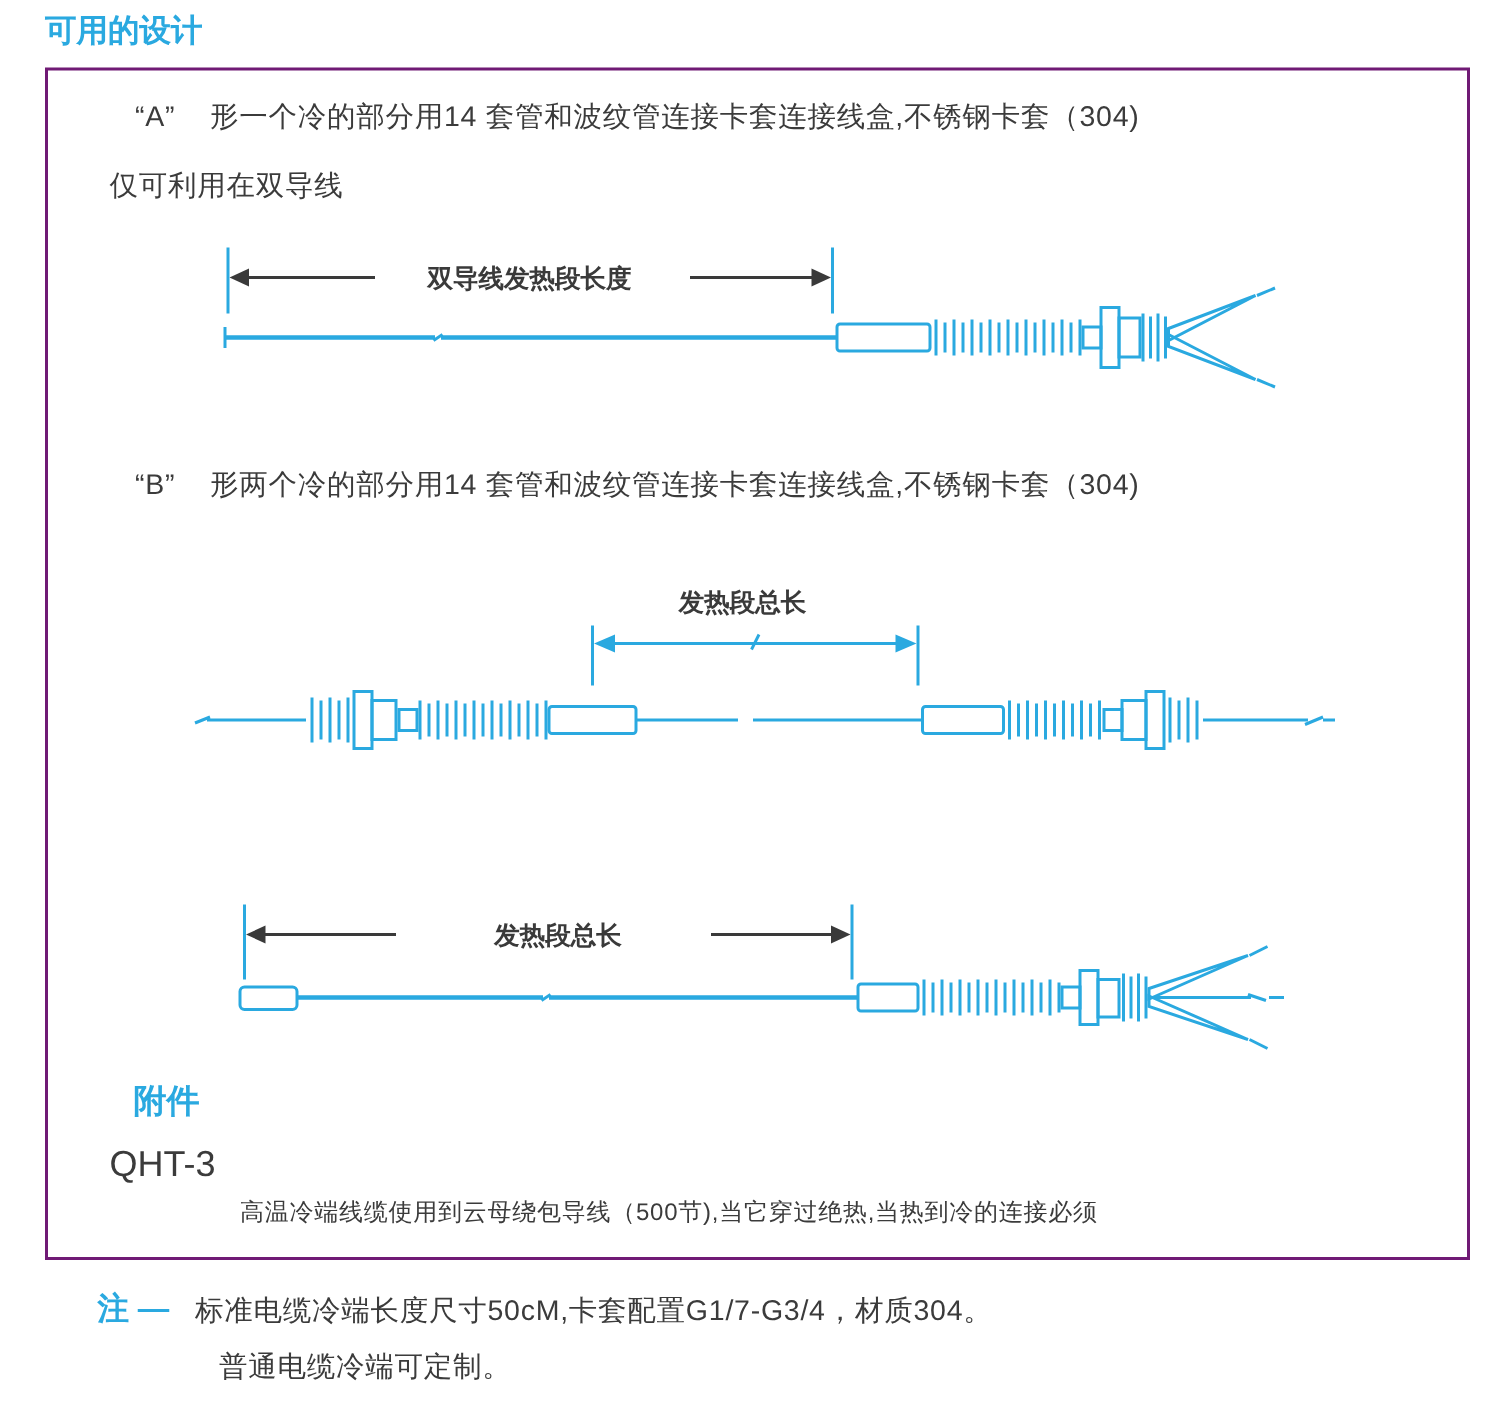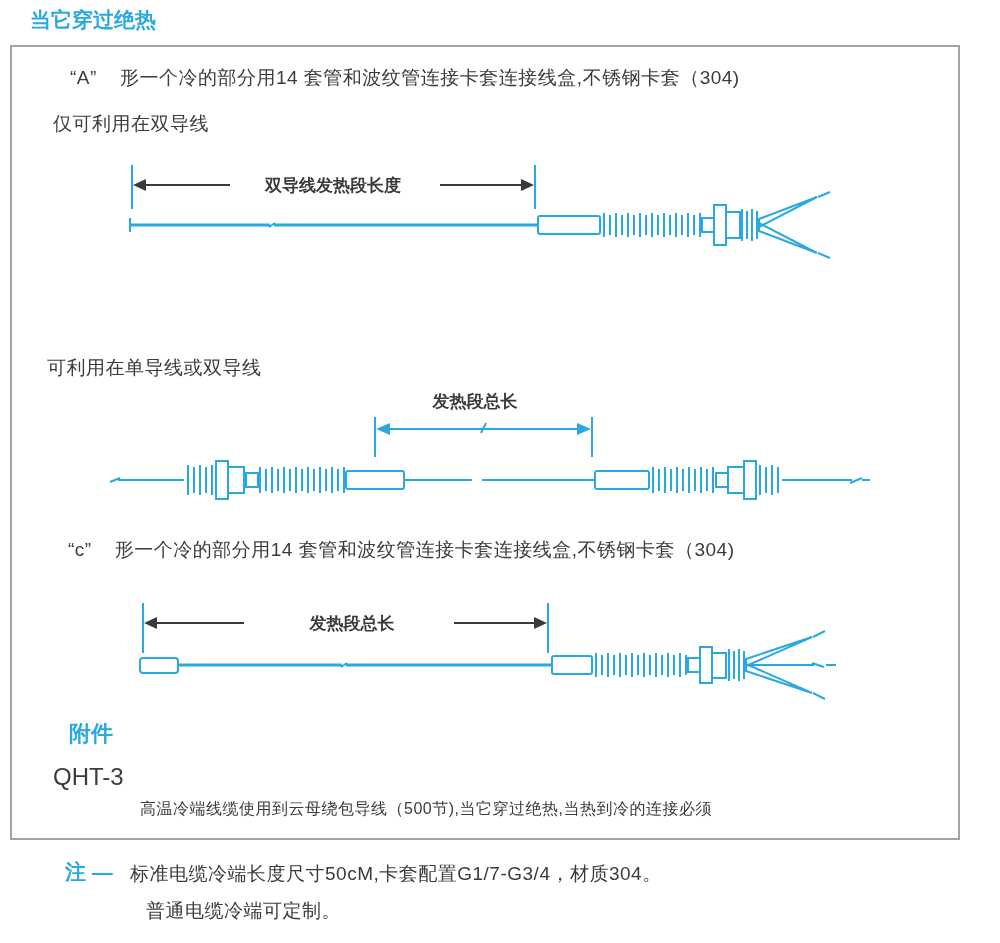--- a/index.html
+++ b/index.html
@@ -3,22 +3,22 @@
 <meta charset="utf-8">
 <style>
   html,body { margin:0; padding:0; background:#ffffff; }
   .page {
     position:relative; width:1000px; height:943px; background:#ffffff;
     font-family:"Liberation Sans", sans-serif; color:#3b3b3b; overflow:hidden;
   }
   .abs { position:absolute; white-space:pre-wrap; margin:0; }
   .page-title { left:30px; top:6px; font-size:21px; font-weight:bold; color:#2aa9e0; }
   .frame {
-    position:absolute; left:10px; top:45px; width:946px; height:791px;
-    border:2px solid #a3a3a3; background:#ffffff;
+    position:absolute; left:30px; top:45px; width:946px; height:791px;
+    border:2px solid #701a75; background:#ffffff;
   }
   .design-heading { font-size:19px; letter-spacing:0.5px; }
   .design-sub { font-size:19px; letter-spacing:0.5px;font-family:Liberation Mono, monospace; }
   .diagram { position:absolute; left:0; }
   .attach-heading { font-size:22px; font-weight:bold; color:#2aa9e0;padding-left:16px; }
   .attach-model { font-size:24px; }
   .attach-line { font-size:16px; line-height:37px; letter-spacing:0.5px; }
   .note-label { font-size:21px; color:#2aa9e0; font-weight:bold; }
   .note-line { font-size:19px; letter-spacing:0.5px; }
   svg .cy { stroke:#2aa9e0; fill:none; stroke-width:2; }
@@ -26,21 +26,21 @@
   svg .cyfill { fill:#2aa9e0; stroke:none; }
   svg .bk { stroke:#3a3a3a; fill:none; stroke-width:2; }
   svg .bkfill { fill:#3a3a3a; stroke:none; }
   svg text { font-family:"Liberation Sans", sans-serif; font-size:17px; font-weight:bold; fill:#3a3a3a; }
 </style>
 </head>
 <body>
 
 <div class="page">
 
-  <div class="abs page-title">当它穿过绝热</div>
+  <div class="abs page-title">可用的设计</div>
 
   <div class="frame">
 
     <p class="abs design-heading" style="left:58px; top:18px;">“A”    形一个冷的部分用14 套管和波纹管连接卡套连接线盒,不锈钢卡套（304)</p>
     <p class="abs design-sub" style="left:41px; top:64px;">仅可利用在双导线</p>
 
     <svg class="diagram" style="top:110px;" width="946" height="118" viewBox="0 0 946 118">
 
       <g>
         <line class="cy" x1="120" y1="8" x2="120" y2="52"></line>
@@ -90,21 +90,21 @@
         </g>
         <g>
           <polygon class="cy" points="747,62 805,40 747,70" fill="#fff"></polygon>
           <line class="cy" x1="806" y1="40" x2="818" y2="35"></line>
           <polygon class="cy" points="747,66 805,96 747,74" fill="#fff"></polygon>
           <line class="cy" x1="806" y1="96" x2="818" y2="101"></line>
         </g>
       </g>
     </svg>
 
-    <p class="abs design-sub" style="left:35px; top:308px;">可利用在单导线或双导线</p>
+    <p class="abs design-heading" style="left:58px; top:263px;">“B”    形两个冷的部分用14 套管和波纹管连接卡套连接线盒,不锈钢卡套（304)</p>
 
     <svg class="diagram" style="top:340px;" width="946" height="130" viewBox="0 0 946 130">
 
       <g>
         <text x="463" y="20" text-anchor="middle">发热段总长</text>
         <line class="cy" x1="363" y1="30" x2="363" y2="70"></line>
         <line class="cy" x1="580" y1="30" x2="580" y2="70"></line>
         <line class="cy" x1="374" y1="42" x2="569" y2="42"></line>
         <polygon class="cyfill" points="364,42 378,36 378,48"></polygon>
         <polygon class="cyfill" points="579,42 565,36 565,48"></polygon>
@@ -170,21 +170,20 @@
           <line class="cy" x1="754" y1="80" x2="754" y2="106"></line>
           <line class="cy" x1="760" y1="78" x2="760" y2="108"></line>
           <line class="cy" x1="766" y1="80" x2="766" y2="106"></line>
         </g>
         <line class="cy" x1="770" y1="93" x2="840" y2="93"></line>
         <line class="cy" x1="838" y1="96" x2="850" y2="91"></line>
         <line class="cy" x1="850" y1="93" x2="858" y2="93"></line>
       </g>
     </svg>
 
-    <p class="abs design-heading" style="left:56px; top:490px;">“c”    形一个冷的部分用14 套管和波纹管连接卡套连接线盒,不锈钢卡套（304)</p>
 
     <svg class="diagram" style="top:550px;" width="946" height="115" viewBox="0 0 946 115">
 
       <g>
         <line class="cy" x1="131" y1="6" x2="131" y2="56"></line>
         <line class="cy" x1="536" y1="6" x2="536" y2="56"></line>
         <line class="bk" x1="141" y1="26" x2="232" y2="26"></line>
         <polygon class="bkfill" points="132,26 145,20 145,32"></polygon>
         <line class="bk" x1="442" y1="26" x2="527" y2="26"></line>
         <polygon class="bkfill" points="535,26 522,20 522,32"></polygon>

